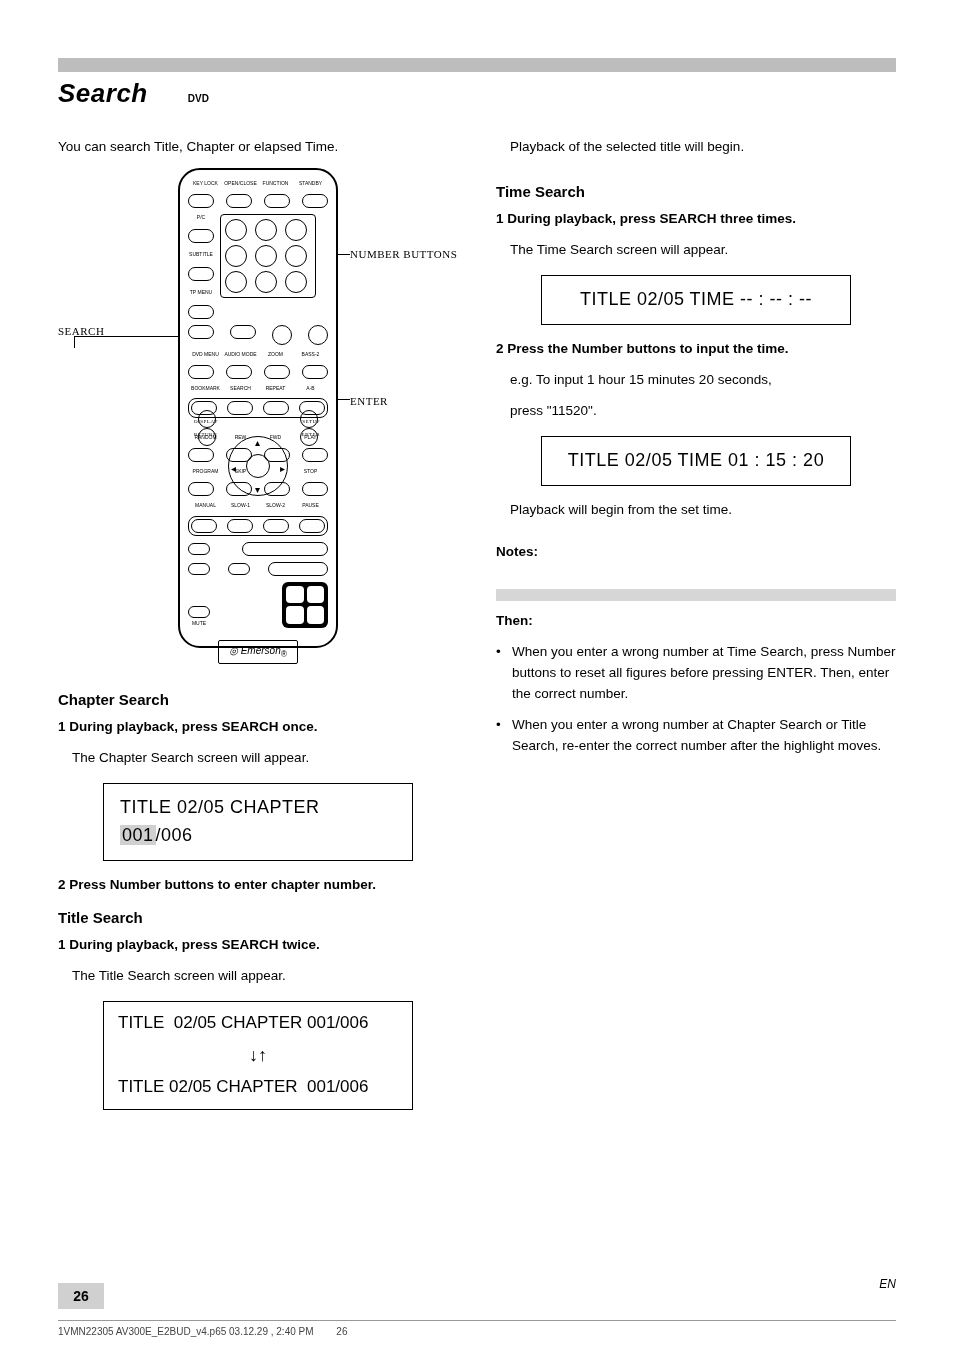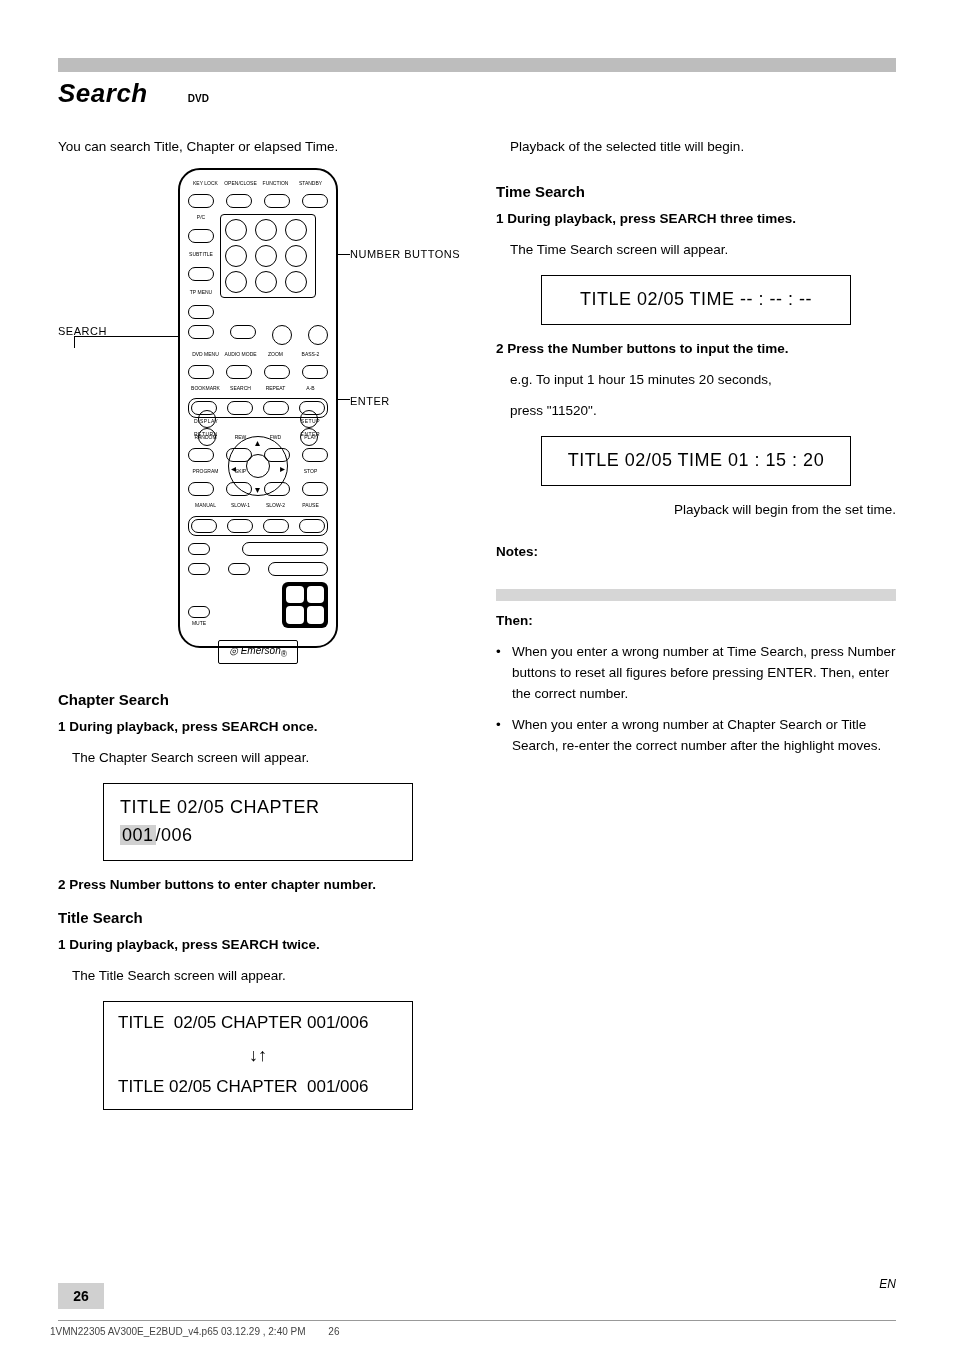--- a/index.html
+++ b/index.html
@@ -35,27 +35,27 @@
   .num-block .btn.round { width: 22px; height: 22px; }
   .cluster { position: relative; width: 120px; height: 78px; margin-top: 4px; }
   .dpad { position: absolute; left: 30px; top: 8px; width: 60px; height: 60px; border: 1.5px solid #000; border-radius: 50%; display: flex; align-items: center; justify-content: center; }
   .dpad .enter { width: 24px; height: 24px; border: 1.5px solid #000; border-radius: 50%; }
   .arrow { position: absolute; font-size: 10px; }
   .side-round { position: absolute; width: 18px; height: 18px; border: 1.2px solid #000; border-radius: 50%; }
   .long { width: 86px; height: 14px; border: 1.2px solid #000; border-radius: 7px; }
   .black-block { width: 46px; height: 46px; background: #000; border-radius: 6px; display: grid; grid-template-columns: 1fr 1fr; grid-template-rows: 1fr 1fr; gap: 3px; padding: 4px; }
   .black-block .w { background: #fff; border-radius: 4px; }
   .brand { font-size: 10px; font-style: italic; margin-top: 6px; border: 1px solid #000; padding: 2px 10px; border-radius: 2px; }
-  .callout { position: absolute; font-size: 11px; letter-spacing: .5px; }
+  .callout { position: absolute; font-size: 11px; letter-spacing: .5px; font-family: Liberation Serif, serif; }
   .lead { position: absolute; background: #000; height: 1px; }
   .tick { position: absolute; background: #000; width: 1px; }
   .pagenum-box { position: absolute; left: 58px; bottom: 42px; width: 46px; height: 26px; background: #d0d0d0; display: flex; align-items: center; justify-content: center; font-size: 14px; font-weight: 700; }
   .en-label { position: absolute; right: 58px; bottom: 60px; font-size: 12px; font-style: italic; }
   .footer-line { position: absolute; left: 58px; right: 58px; bottom: 30px; height: 1px; background: #999; }
-  .footer-text { position: absolute; left: 50px; bottom: 14px; font-size: 10px; color: #444; }
+  .footer-text { position: absolute; left: 58px; bottom: 14px; font-size: 10px; color: #444; }
 </style>
 </head>
 <body>
 
 <div class="page">
   <div class="topbar"></div>
   <div class="title-line">
     <div class="title-main">Search</div>
     <div class="title-sub">DVD</div>
   </div>
@@ -253,21 +253,21 @@
       <h3 style="margin-top:22px;">Time Search</h3>
       <p><b>1  During playback, press SEARCH three times.</b></p>
       <p style="padding-left:14px;">The Time Search screen will appear.</p>
       <div class="osd center">TITLE  02/05  TIME  -- : -- : --</div>
 
       <p><b>2  Press the Number buttons to input the time.</b></p>
       <p style="padding-left:14px;">e.g. To input 1 hour 15 minutes 20 seconds,</p>
       <p style="padding-left:14px;">press "11520".</p>
       <div class="osd center">TITLE  02/05  TIME  01 : 15 : 20</div>
 
-      <p style="padding-left:14px;text-align:right;">Playback will begin from the set time.</p>
+      <p style="padding-left:14px;">Playback will begin from the set time.</p>
 
       <p style="margin-top:22px;"><b>Notes:</b></p>
 
       <div class="inset-bar"></div>
       <p><b>Then:</b></p>
       <ul class="bullets">
         <li>When you enter a wrong number at Time Search, press Number buttons to reset all figures before pressing ENTER. Then, enter the correct number.</li>
         <li>When you enter a wrong number at Chapter Search or Title Search, re-enter the correct number after the highlight moves.</li>
       </ul>
     </div>

